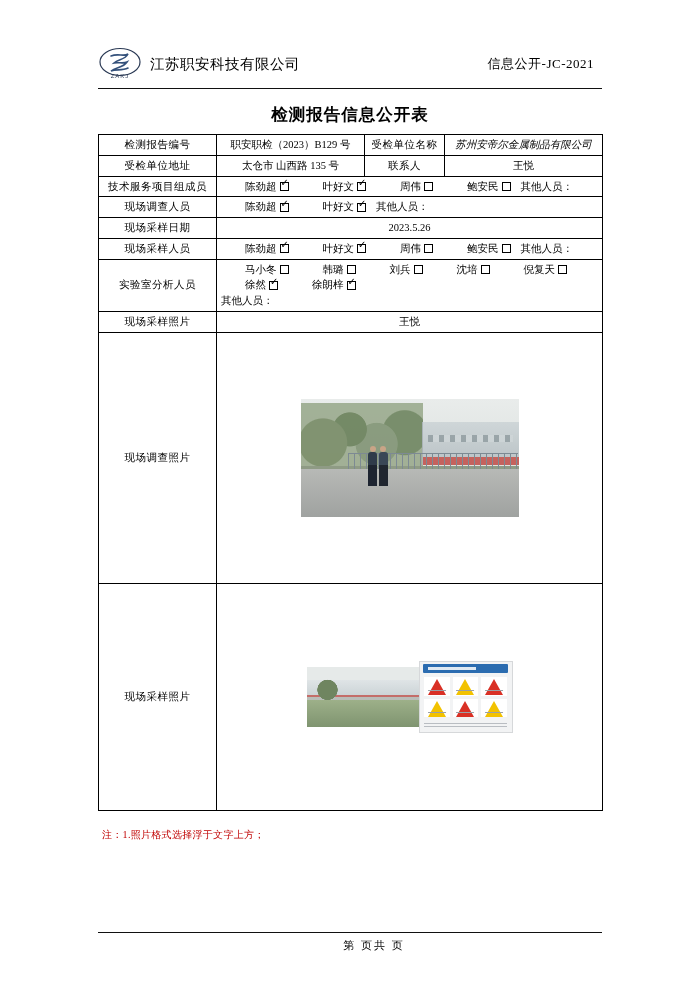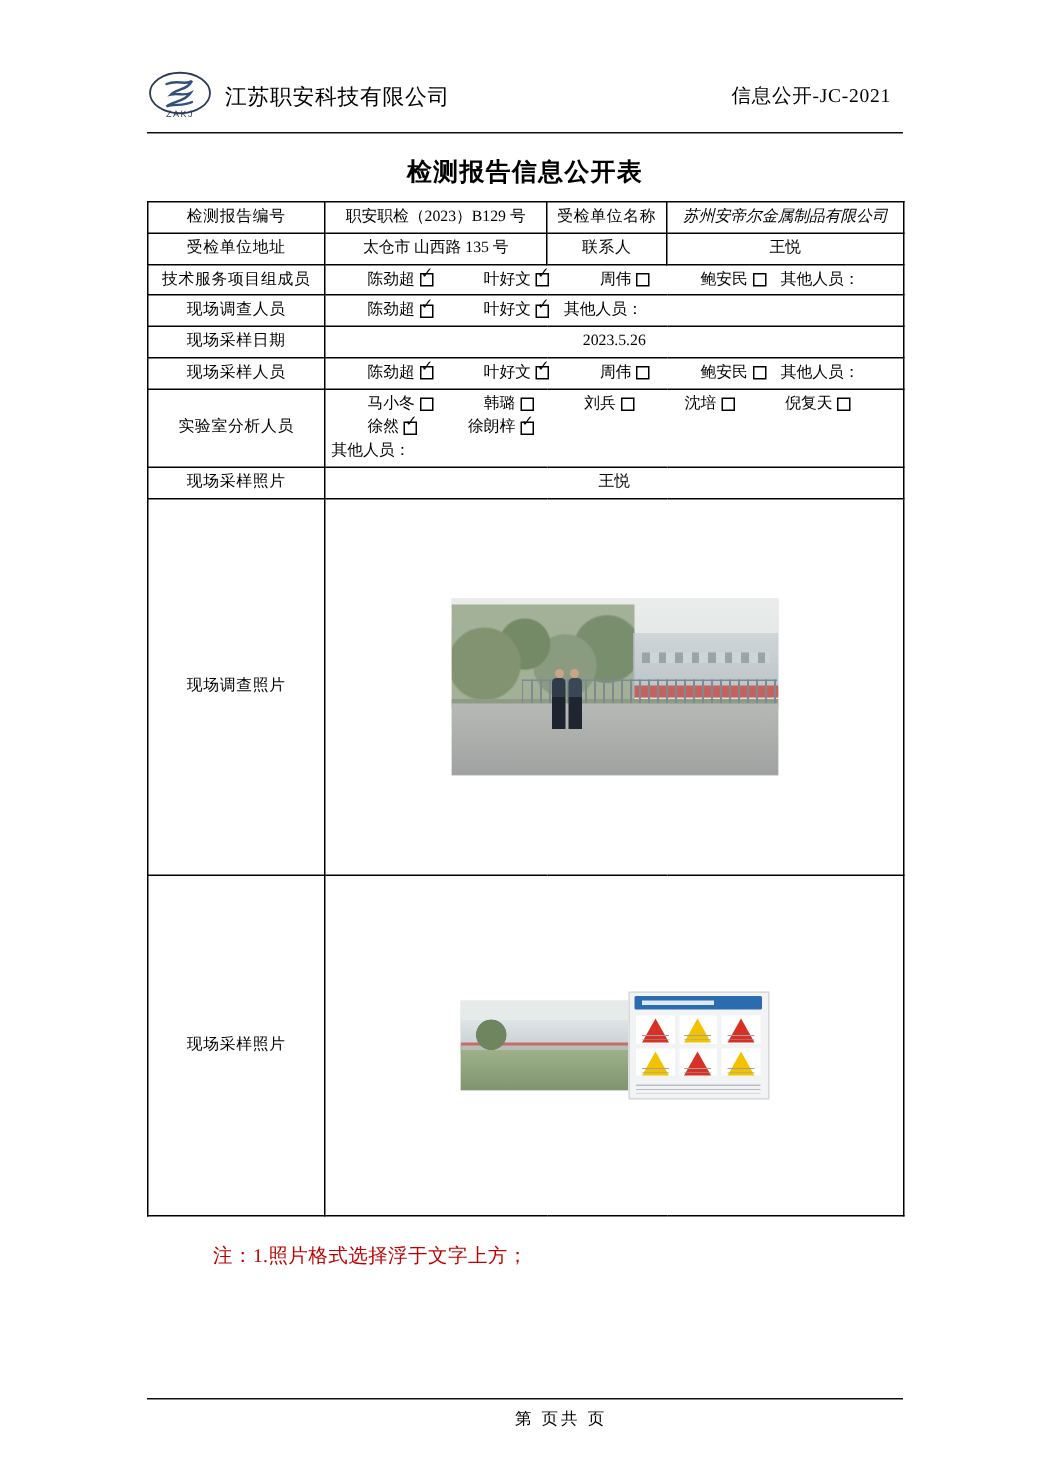--- a/index.html
+++ b/index.html
@@ -275,24 +275,23 @@
   .ph3 .foot {
     position:absolute; left:5%; bottom:3%; width:90%; height:9%;
     background: repeating-linear-gradient(#b9bdc2 0 1px, rgba(0,0,0,0) 1px 3px);
   }
 
   
   .note {
     position: absolute;
     left: 102px;
     top: 812px;
-    font-size: 13px;
+    font-size: 10px;
     color: #c00000;
     letter-spacing: .3px;
-    margin-left: 40px;
   }
 
   
   .footer-rule {
     position: absolute;
     left: 98px;
     top: 916px;
     width: 504px;
     border-bottom: 1px solid #111;
   }

